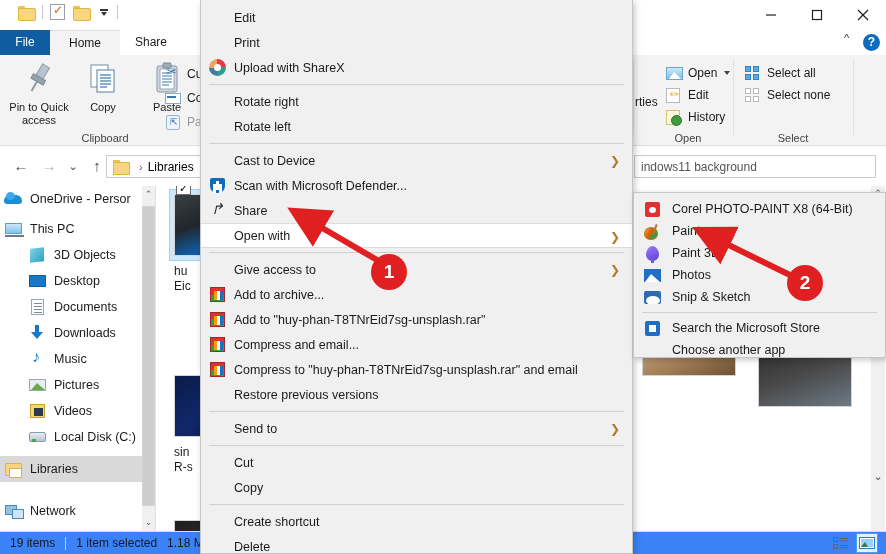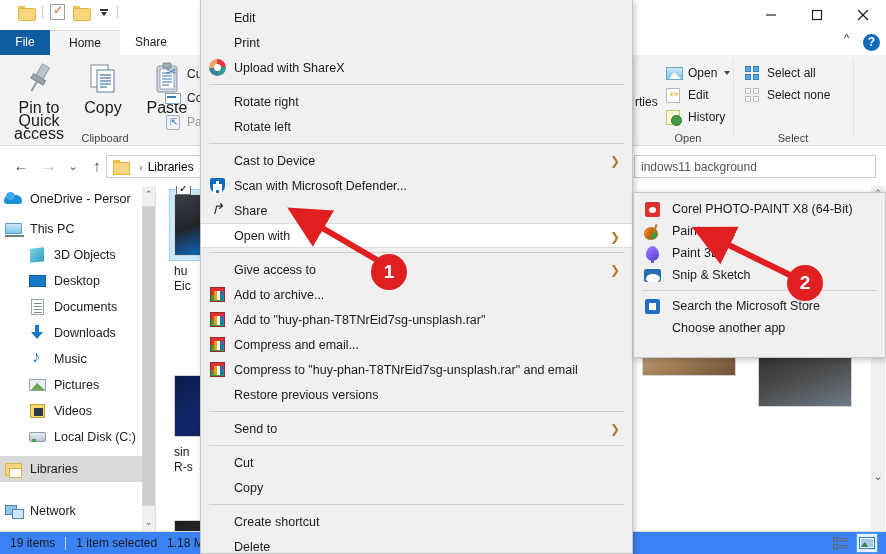--- a/index.html
+++ b/index.html
@@ -76,21 +76,21 @@
   }
   .rgroup { position: absolute; top: 0; height: 91px; }
   .rgroup-label {
     position: absolute; bottom: 2px; width: 100%; text-align: center;
     font-size: 11px; color: #444;
   }
   .rgroup-div { position: absolute; top: 4px; width: 1px; height: 76px; background: #e2e2e2; }
 
   .bigbtn {
     position: absolute; top: 5px; width: 62px; text-align: center;
-    font-size: 16px; color: #1a1a1a; line-height: 13px;
+    font-size: 11px; color: #1a1a1a; line-height: 13px;
   }
   .bigbtn .glyph { display: block; height: 38px; margin-bottom: 3px; }
 
   .smallbtn {
     position: absolute; display: flex; align-items: center; gap: 5px;
     font-size: 12px; color: #1a1a1a; height: 22px;
   }
   .smallbtn .gi { width: 17px; height: 17px; flex: 0 0 17px; position: relative; }
 
   
@@ -747,20 +747,26 @@
       <span>Paint</span>
     </div>
     <div class="smi">
       <span class="smic">
           <i class="ic-paint3d"></i>
         </span>
       <span>Paint 3D</span>
     </div>
     <div class="smi">
       <span class="smic">
+          <i class="ic-photos"></i>
+        </span>
+      <span>Photos</span>
+    </div>
+    <div class="smi">
+      <span class="smic">
           <i class="ic-snip"></i>
         </span>
       <span>Snip &amp; Sketch</span>
     </div>
     <div class="msep"></div>
     <div class="smi">
       <span class="smic">
           <i class="ic-store"></i>
         </span>
       <span>Search the Microsoft Store</span>

